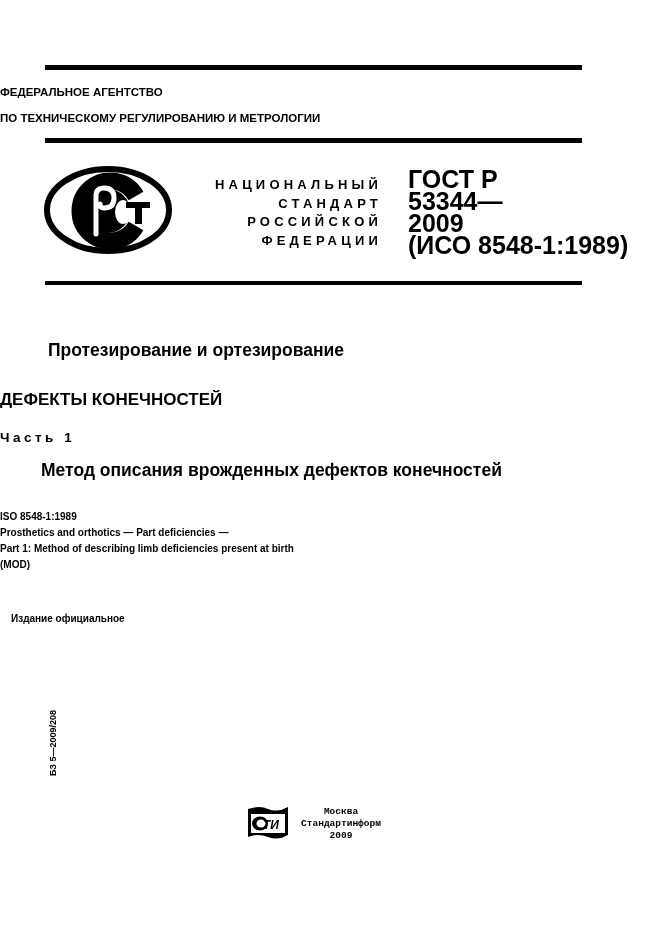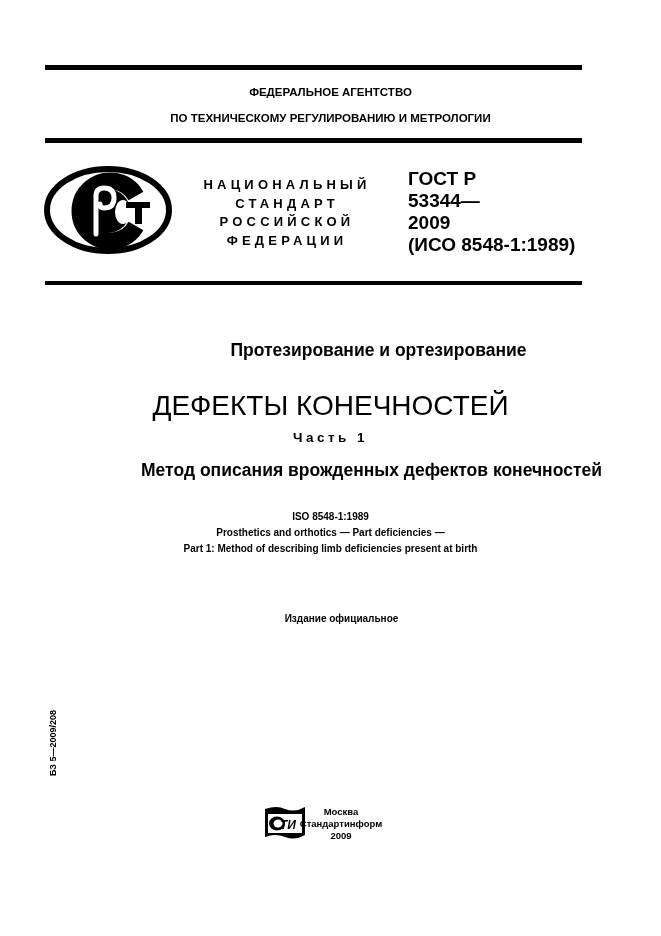--- a/index.html
+++ b/index.html
@@ -2,35 +2,35 @@
 <html><head>
   <meta charset="utf-8">
   <style>
     html, body { margin: 0; padding: 0; background: #ffffff; }
     body {
       width: 661px; height: 936px; position: relative; overflow: hidden;
       font-family: "Liberation Sans", "DejaVu Sans", sans-serif; color: #000;
     }
     .abs { position: absolute; }
     .rule { position: absolute; left: 45px; width: 537px; background: #000; }
-    .center { text-align: center; left: 0; width: 661px; }
+    .center { left: 0; width: 661px; }
     .agency { font-weight: bold; font-size: 11.5px; }
-    .national { font-weight: bold; font-size: 13px; letter-spacing: 4.2px; line-height: 18.5px; text-align: center; }
-    .gost { font-weight: bold; font-size: 19px; line-height: 22px; }
+    .national { font-weight: bold; font-size: 13px; letter-spacing: 4.2px; line-height: 18.5px; text-align: right; }
+    .gost { font-weight: bold; font-size: 25px; line-height: 22px; }
     .t1 { font-weight: bold; font-size: 17.5px; }
-    .t2 { font-weight: normal; font-size: 28px; }
+    .t2 { font-weight: bold; font-size: 17px; }
     .t3 { font-weight: bold; font-size: 13.5px; letter-spacing: 3.5px; }
     .t4 { font-weight: bold; font-size: 17.5px; padding-left: 41px; }
     .iso { font-weight: bold; font-size: 10px; line-height: 16px; }
     .edition { font-weight: bold; font-size: 10px; }
     .code {
       font-weight: bold; font-size: 9px; transform: rotate(-90deg);
       transform-origin: left top; white-space: nowrap;
     }
-    .pub { font-weight: bold; font-size: 9.5px; line-height: 12px; text-align: center; }
+    .pub { font-weight: bold; font-size: 9.5px; line-height: 12px; text-align: center; font-family: Liberation Mono, monospace; }
   </style>
 </head>
 <body>
 
 <div class="rule" style="top:65px;height:5px;"></div>
 <div class="rule" style="top:138px;height:5px;"></div>
 <div class="rule" style="top:281px;height:4px;"></div>
 
 <div class="abs center agency" style="top:86px;">ФЕДЕРАЛЬНОЕ АГЕНТСТВО</div>
 <div class="abs center agency" style="top:112px;">ПО ТЕХНИЧЕСКОМУ РЕГУЛИРОВАНИЮ И МЕТРОЛОГИИ</div>
@@ -68,27 +68,28 @@
 
 <div class="abs center t1" style="top:340px;padding-left:48px;">Протезирование и ортезирование</div>
 <div class="abs center t2" style="top:390px;">ДЕФЕКТЫ КОНЕЧНОСТЕЙ</div>
 <div class="abs center t3" style="top:430px;">Часть 1</div>
 <div class="abs center t4" style="top:460px;">Метод описания врожденных дефектов конечностей</div>
 
 <div class="abs center iso" style="top:509px;">
   <div>ISO 8548-1:1989</div>
   <div>Prosthetics and orthotics — Part deficiencies —</div>
   <div>Part 1: Method of describing limb deficiencies present at birth</div>
+  <div>(MOD)</div>
 </div>
 
 <div class="abs center edition" style="top:613px;padding-left:11px;">Издание официальное</div>
 
 <div class="abs code" style="left:48px;top:776px;">БЗ 5—2009/208</div>
 
-<div class="abs" style="left:263px;top:805px;width:44px;height:36px;">
+<div class="abs" style="left:246px;top:805px;width:44px;height:36px;">
   <svg width="44" height="36" viewBox="0 0 44 36">
     <path d="M2 4 Q14 0 22 4 Q32 8 42 2 L42 30 Q32 36 22 32 Q12 28 2 32 Z" fill="#000"></path>
     <rect x="5" y="9" width="34" height="19" fill="#fff"></rect>
     <ellipse cx="14" cy="18.5" rx="8" ry="7" fill="#000"></ellipse>
     <ellipse cx="15" cy="18.5" rx="4.5" ry="4" fill="#fff"></ellipse>
     <text x="17" y="24" font-family="Liberation Sans, sans-serif" font-weight="bold" font-style="italic" font-size="12" fill="#000">ТИ</text>
   </svg>
 </div>
 
 <div class="abs pub" style="left:296px;top:806px;width:90px;">

